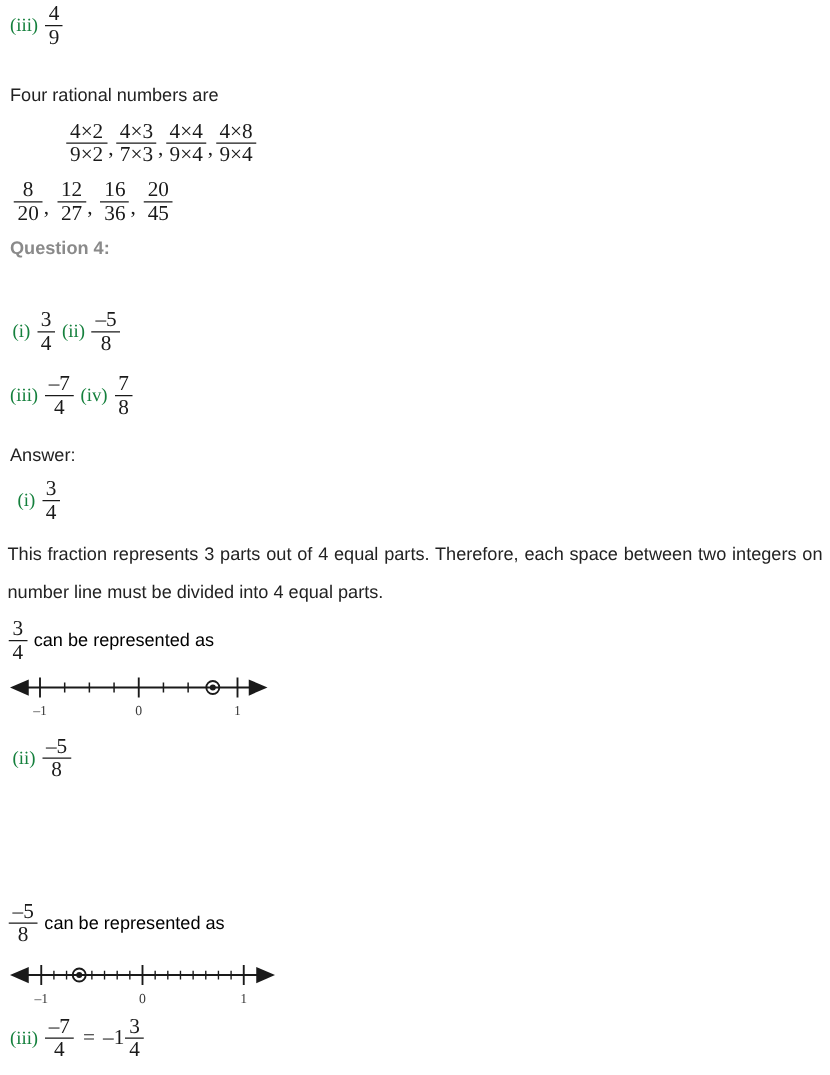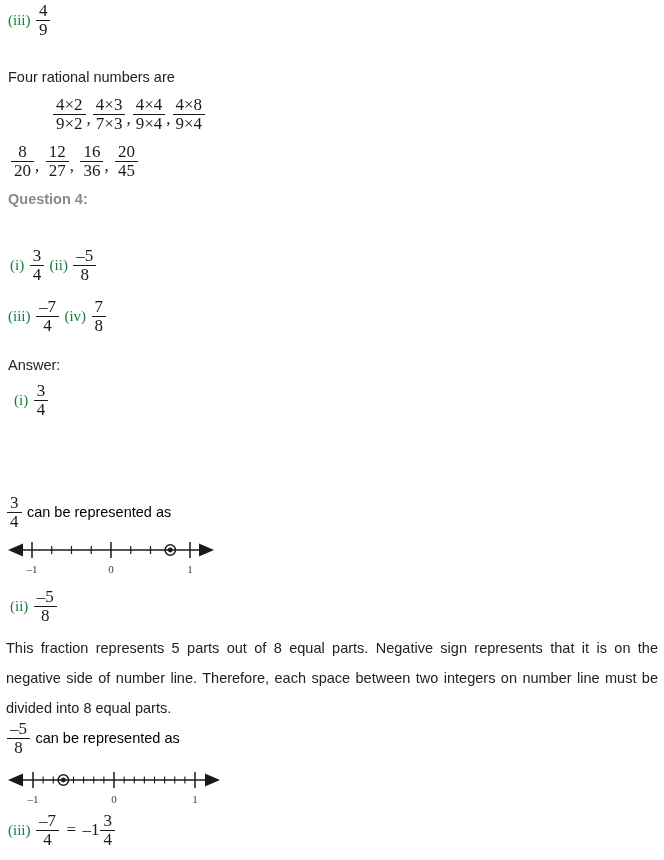--- a/index.html
+++ b/index.html
@@ -186,20 +186,21 @@
   <div class="blk para" style="left:8px; top:350px;">Answer:</div>
 
   <div class="blk" style="left:14px; top:382px;">
     <span class="rn">(i)</span>
     <span class="frac">
       <span class="num">3</span>
       <span class="den">4</span>
     </span>
   </div>
 
+  <div class="blk para justify" style="left:6px; top:429px; width:652px;">This fraction represents 3 parts out of 4 equal parts. Therefore, each space between two integers on number line must be divided into 4 equal parts.</div>
 
   <div class="blk" style="left:6px; top:494px;">
     <span class="frac">
       <span class="num">3</span>
       <span class="den">4</span>
     </span>
     <span class="inline-txt">can be represented as</span>
   </div>
 
   <div class="numline" style="left:6px; top:535px; width:210px; height:40px;">
@@ -231,21 +232,20 @@
   </div>
 
   <div class="blk" style="left:10px; top:588px;">
     <span class="rn">(ii)</span>
     <span class="frac">
       <span class="num">–5</span>
       <span class="den">8</span>
     </span>
   </div>
 
-  <div class="blk para justify" style="left:6px; top:633px; width:652px;">This fraction represents 5 parts out of 8 equal parts. Negative sign represents that it is on the negative side of number line. Therefore, each space between two integers on number line must be divided into 8 equal parts.</div>
 
   <div class="blk" style="left:6px; top:720px;">
     <span class="frac">
       <span class="num">–5</span>
       <span class="den">8</span>
     </span>
     <span class="inline-txt">can be represented as</span>
   </div>
 
   <div class="numline" style="left:6px; top:765px; width:216px; height:40px;">

